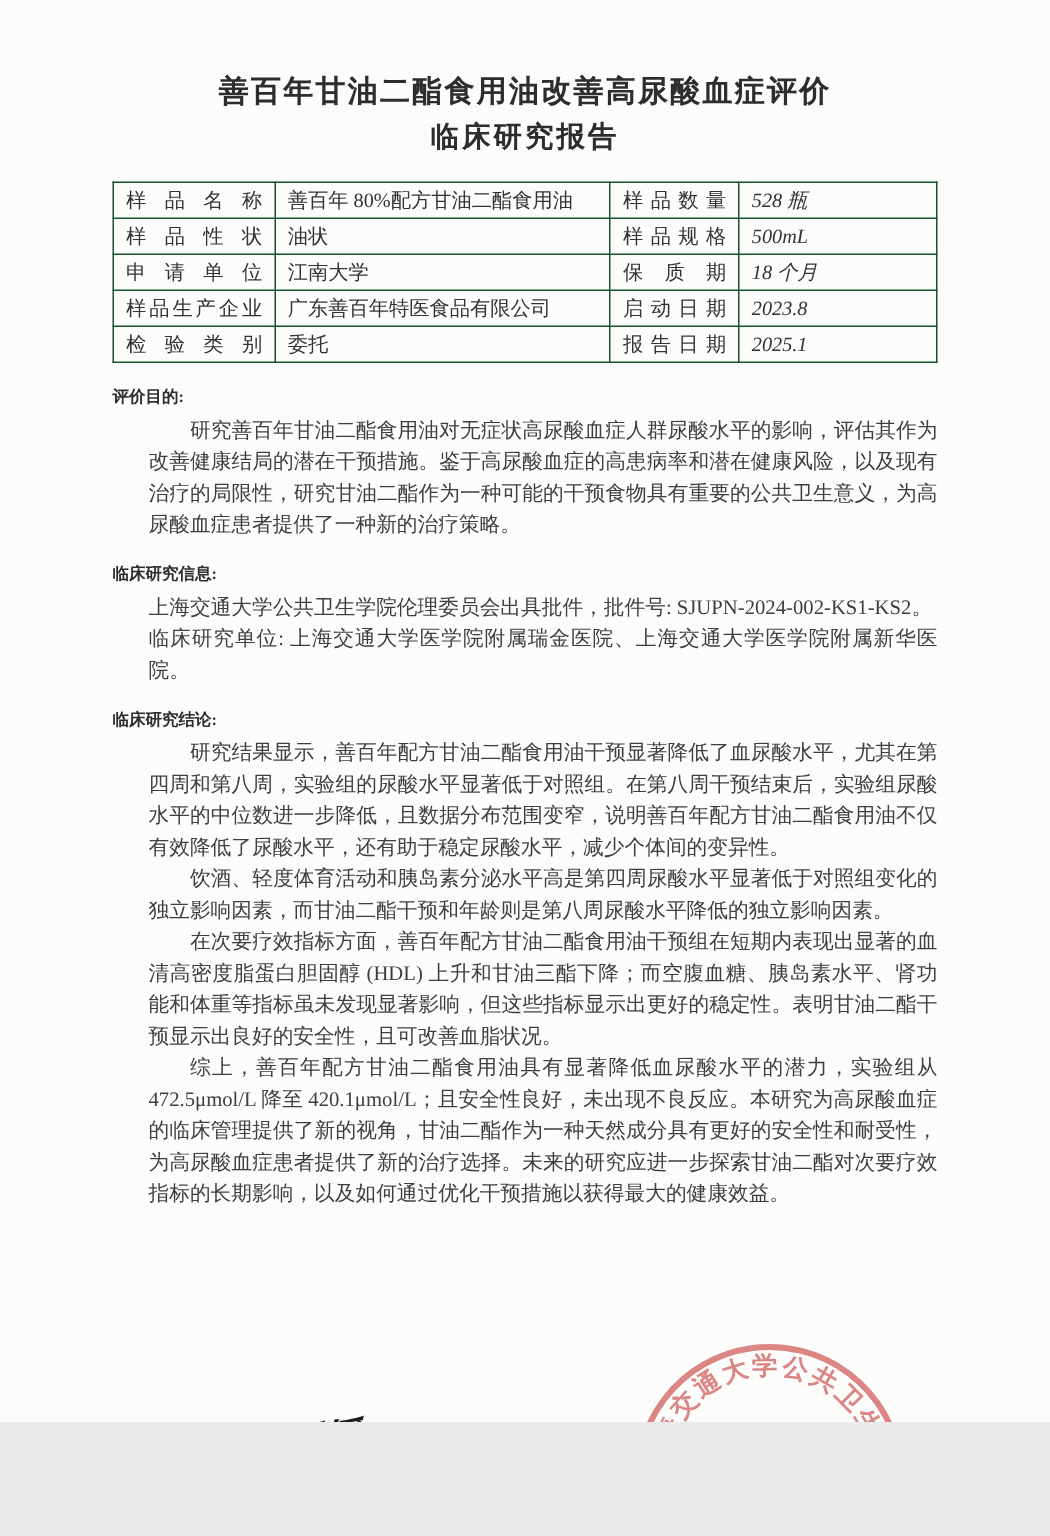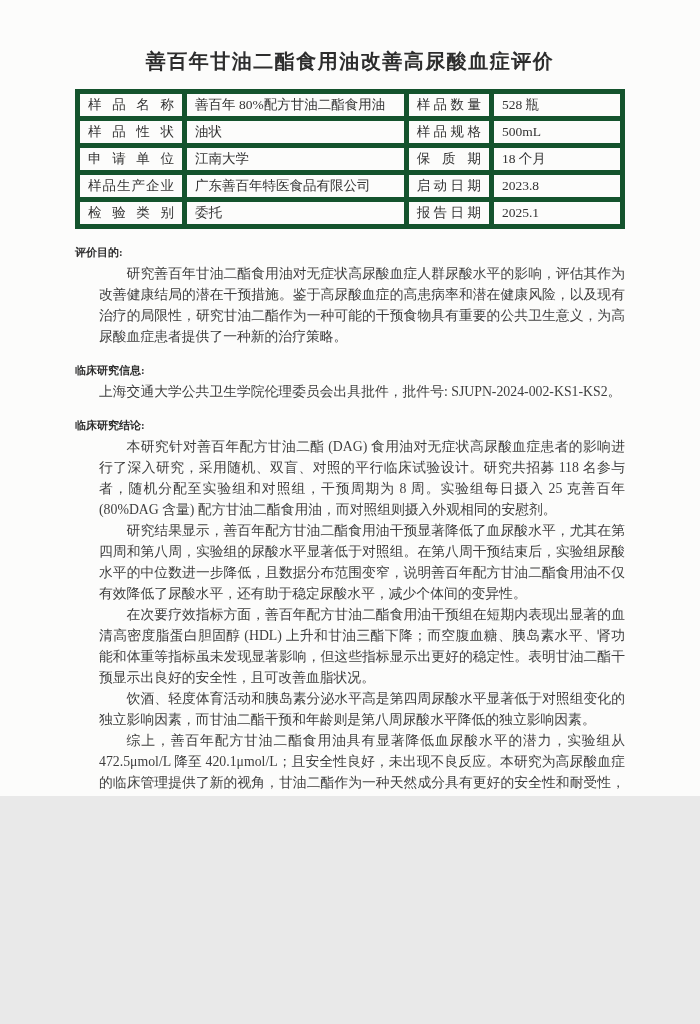--- a/index.html
+++ b/index.html
@@ -1,43 +1,43 @@
 <!DOCTYPE html>
 <html><head>
 <meta charset="utf-8">
 <style>
   * { margin: 0; padding: 0; box-sizing: border-box; }
   html, body { background: #e9e9e9; }
   body { font-family: "Liberation Serif", "DejaVu Serif", serif; }
   .page {
     position: relative;
-    width: 700px; height: 796px;
+    width: 700px; height: 948px;
     margin: 0 auto;
     background: #fcfcfb;
     color: #3b3b3b;
     overflow: hidden;
   }
   .content { padding: 46px 75px 0 75px; }
 
   .title { text-align: center; font-weight: bold; color: #2d2d2d; }
   .title-line1 { font-size: 20px; letter-spacing: 1.5px; line-height: 30px; }
   .title-line2 { font-size: 19px; letter-spacing: 2px; line-height: 32px; }
 
   table.info {
     width: 100%;
     border-collapse: collapse;
     margin-top: 13px;
     font-size: 13.5px;
     color: #333;
   }
-  table.info td { border: 5px solid #14532d; padding: 2px 8px; height: 24px; }
+  table.info td { border: 1px solid #14532d; padding: 2px 8px; height: 24px; }
   td.lbl1 { width: 108px; text-align: justify; text-align-last: justify; }
   td.val1 { width: 224px; }
   td.lbl2 { width: 86px;  text-align: justify; text-align-last: justify; }
-  td.val2 { width: 132px; }
+  td.val2 { width: 132px; font-style: italic; }
 
   .body-text { margin-top: 4px; }
   .sec-h {
     font-weight: bold;
     font-size: 11px;
     color: #2e2e2e;
     margin-top: 13px;
     line-height: 21px;
   }
   p.para {
@@ -92,20 +92,21 @@
   }
 </style>
 </head>
 <body>
 
 <div class="page">
   <div class="content">
 
     <div class="title">
       <div class="title-line1">善百年甘油二酯食用油改善高尿酸血症评价</div>
+      <div class="title-line2">临床研究报告</div>
     </div>
 
     <table class="info">
       <tbody>
         <tr>
           <td class="lbl1">样 品 名 称</td>
           <td class="val1">善百年 80%配方甘油二酯食用油</td>
           <td class="lbl2">样品数量</td>
           <td class="val2">528 瓶</td>
         </tr>
@@ -136,26 +137,26 @@
       </tbody>
     </table>
 
     <div class="body-text">
 
       <div class="sec-h">评价目的:</div>
       <p class="para indent">研究善百年甘油二酯食用油对无症状高尿酸血症人群尿酸水平的影响，评估其作为改善健康结局的潜在干预措施。鉴于高尿酸血症的高患病率和潜在健康风险，以及现有治疗的局限性，研究甘油二酯作为一种可能的干预食物具有重要的公共卫生意义，为高尿酸血症患者提供了一种新的治疗策略。</p>
 
       <div class="sec-h">临床研究信息:</div>
       <p class="para">上海交通大学公共卫生学院伦理委员会出具批件，批件号: SJUPN-2024-002-KS1-KS2。</p>
+      <p class="para">临床研究单位: 上海交通大学医学院附属瑞金医院、上海交通大学医学院附属新华医院。</p>
 
       <div class="sec-h">临床研究结论:</div>
-      <p class="para indent">本研究针对善百年配方甘油二酯 (DAG) 食用油对无症状高尿酸血症患者的影响进行了深入研究，采用随机、双盲、对照的平行临床试验设计。研究共招募 118 名参与者，随机分配至实验组和对照组，干预周期为 8 周。实验组每日摄入 25 克善百年 (80%DAG 含量) 配方甘油二酯食用油，而对照组则摄入外观相同的安慰剂。</p>
       <p class="para indent">研究结果显示，善百年配方甘油二酯食用油干预显著降低了血尿酸水平，尤其在第四周和第八周，实验组的尿酸水平显著低于对照组。在第八周干预结束后，实验组尿酸水平的中位数进一步降低，且数据分布范围变窄，说明善百年配方甘油二酯食用油不仅有效降低了尿酸水平，还有助于稳定尿酸水平，减少个体间的变异性。</p>
+      <p class="para indent">饮酒、轻度体育活动和胰岛素分泌水平高是第四周尿酸水平显著低于对照组变化的独立影响因素，而甘油二酯干预和年龄则是第八周尿酸水平降低的独立影响因素。</p>
       <p class="para indent">在次要疗效指标方面，善百年配方甘油二酯食用油干预组在短期内表现出显著的血清高密度脂蛋白胆固醇 (HDL) 上升和甘油三酯下降；而空腹血糖、胰岛素水平、肾功能和体重等指标虽未发现显著影响，但这些指标显示出更好的稳定性。表明甘油二酯干预显示出良好的安全性，且可改善血脂状况。</p>
-      <p class="para indent">饮酒、轻度体育活动和胰岛素分泌水平高是第四周尿酸水平显著低于对照组变化的独立影响因素，而甘油二酯干预和年龄则是第八周尿酸水平降低的独立影响因素。</p>
       <p class="para indent">综上，善百年配方甘油二酯食用油具有显著降低血尿酸水平的潜力，实验组从 472.5μmol/L 降至 420.1μmol/L；且安全性良好，未出现不良反应。本研究为高尿酸血症的临床管理提供了新的视角，甘油二酯作为一种天然成分具有更好的安全性和耐受性，为高尿酸血症患者提供了新的治疗选择。未来的研究应进一步探索甘油二酯对次要疗效指标的长期影响，以及如何通过优化干预措施以获得最大的健康效益。</p>
 
     </div>
   </div>
 
   <div class="footer">
     <span class="reviewer-label">审 核 人 :</span>
     <span class="sig">闫媛媛</span>
     <span class="fdate">2025年 01月 14日</span>
     <span class="seal-label">机构公章</span>

